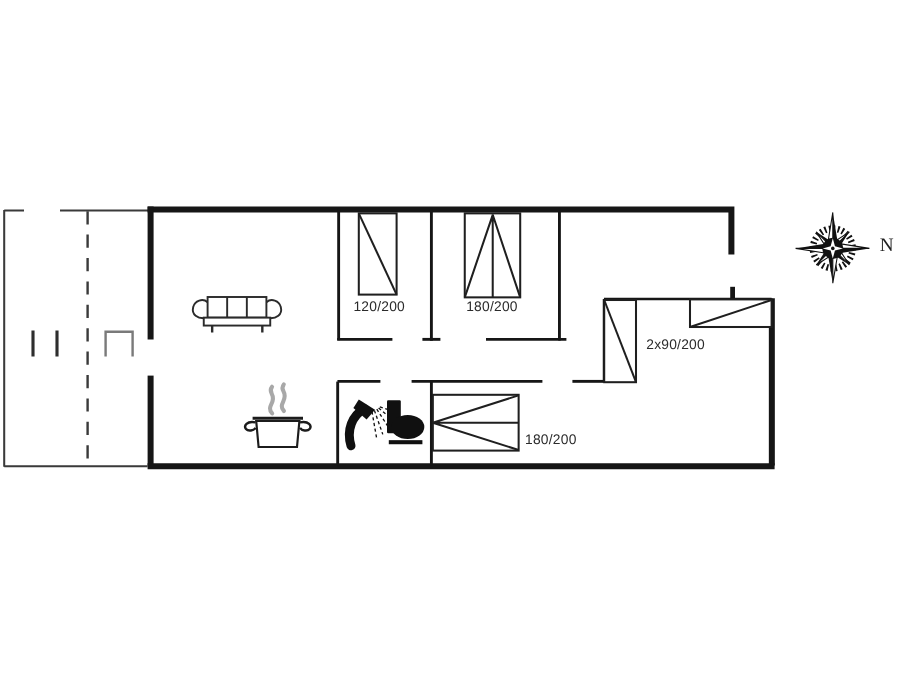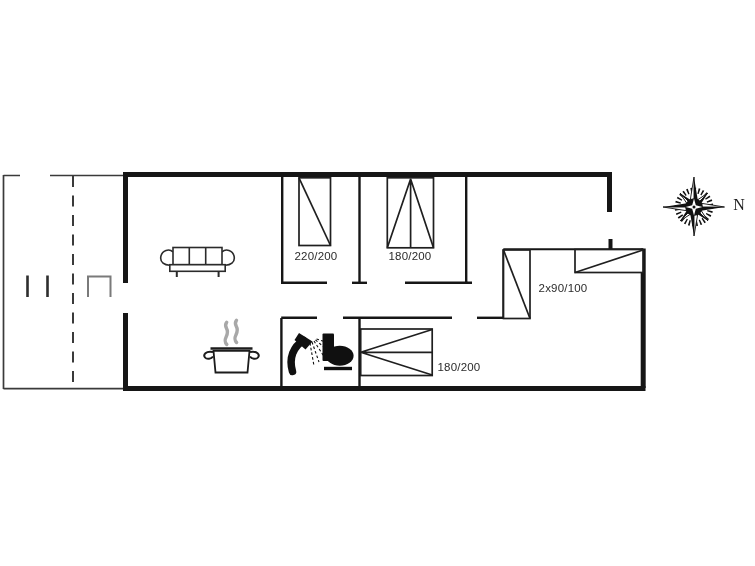--- a/index.html
+++ b/index.html
@@ -162,22 +162,22 @@
           <path d="M0,-31 L4,-5.5 L0,-1 Z" fill="#111111"></path>
           <path d="M0,-31 L-4,-5.5 L0,-1 Z" fill="#ffffff" stroke="#111111" stroke-width="0.9"></path>
         </g>
       </g>
       <circle r="8.8" fill="#111111"></circle>
       <path d="M0,-8.4 L1.8,-1.8 L8.4,0 L1.8,1.8 L0,8.4 L-1.8,1.8 L-8.4,0 L-1.8,-1.8 Z" fill="#ffffff"></path>
       <circle r="1.5" fill="#111111"></circle>
     </g>
   </svg>
 
-  <span class="lbl" style="left:293px;top:250px;width:46px;">220/200</span>
+  <span class="lbl" style="left:293px;top:250px;width:46px;">120/200</span>
 
   <span class="lbl" style="left:387px;top:250px;width:46px;">180/200</span>
 
-  <span class="lbl" style="left:536px;top:281.5px;width:54px;">2x90/100</span>
+  <span class="lbl" style="left:536px;top:281.5px;width:54px;">2x90/200</span>
 
   <span class="lbl" style="left:436px;top:360.5px;width:46px;">180/200</span>
 
   <span class="north-lbl" style="left:729px;top:196px;width:20px;">N</span>
 </div>
 
 </body></html>

